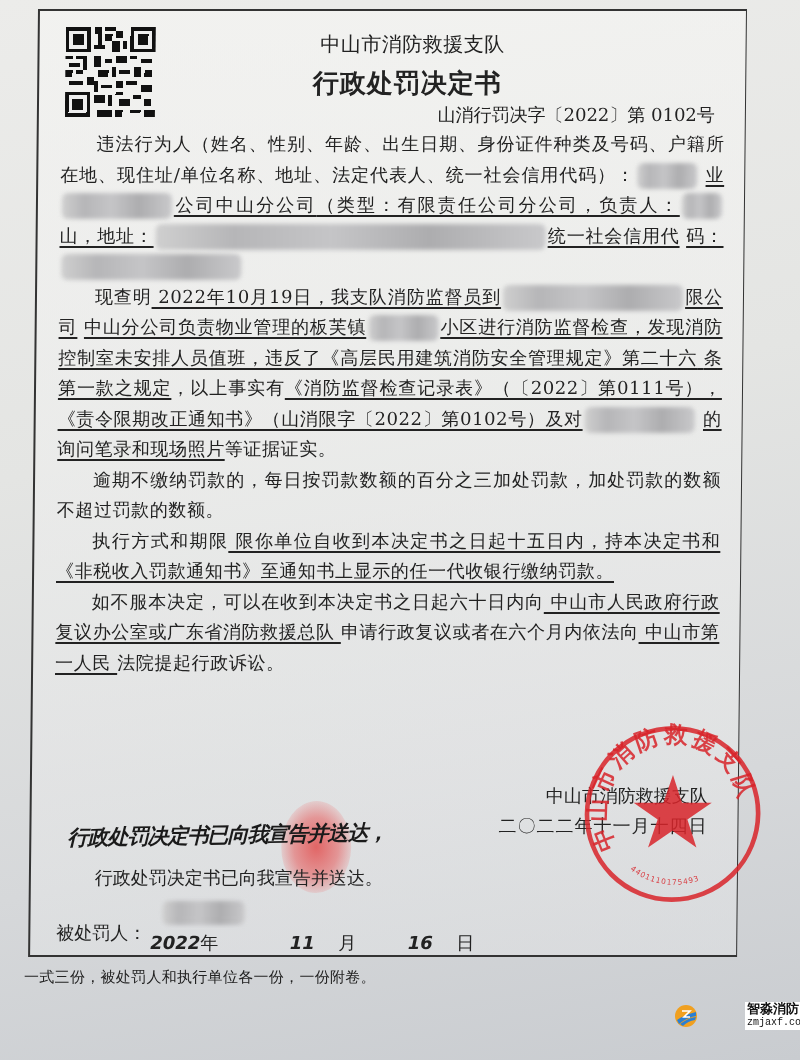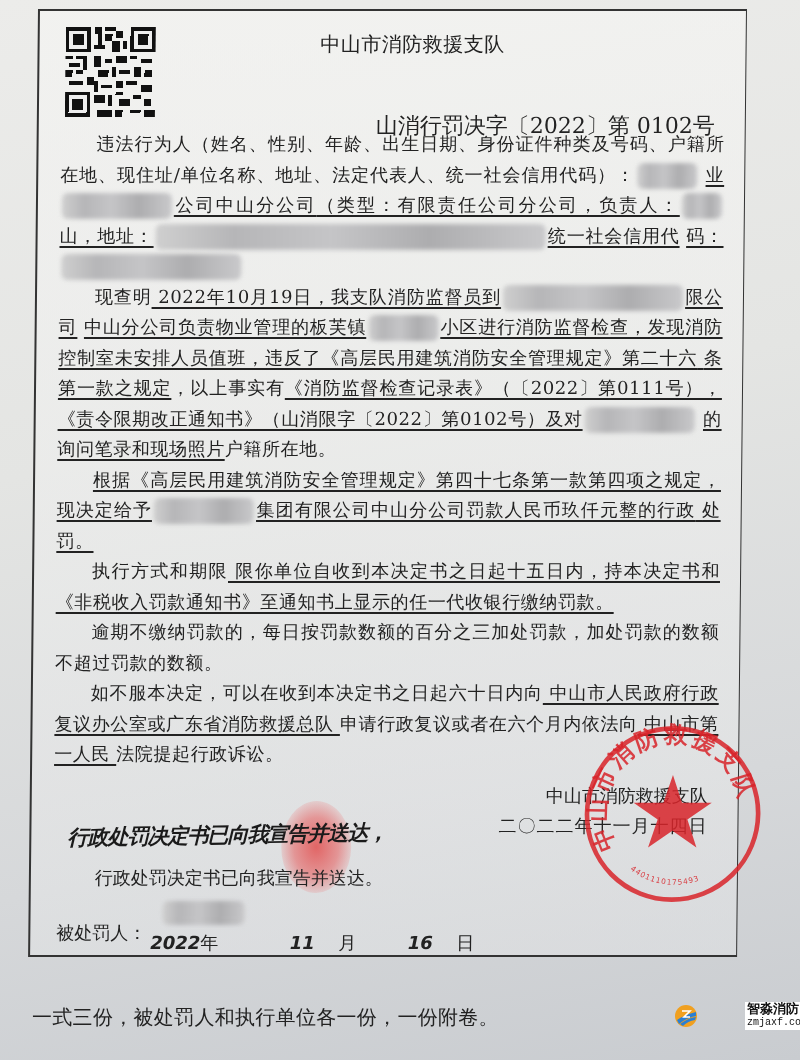--- a/index.html
+++ b/index.html
@@ -21,21 +21,21 @@
   }
   .header-org {
     position: absolute; left: 0; right: 0; top: 20px; text-align: center;
     font-size: 20px; letter-spacing: 0.5px; padding-left: 40px;
   }
   .header-title {
     position: absolute; left: 0; right: 0; top: 55px; text-align: center;
     font-size: 26px; font-weight: bold; letter-spacing: 1px; padding-left: 30px;
   }
   .doc-number {
-    position: absolute; right: 30px; top: 100px; font-size: 22px;
+    position: absolute; right: 30px; top: 92px; font-size: 18px;
   }
   .body {
     position: absolute; left: 22px; right: 20px; top: 118px;
     font-size: 18px; line-height: 30.5px; letter-spacing: 0.6px;
   }
   .body p { margin: 0; text-align: justify; }
   .indent { text-indent: 2em; }
   u { text-decoration: underline; text-decoration-thickness: 1.5px; text-underline-offset: 4px; }
   .redact {
     display: inline-block; vertical-align: middle; height: 26px;
@@ -64,21 +64,21 @@
   }
   .penalized-label {
     position: absolute; left: 26px; top: 910px; font-size: 18px;
   }
   .penalized-redact { position: absolute; left: 130px; top: 890px; width: 82px; height: 24px; }
   .sign-date {
     position: absolute; left: 120px; top: 920px; font-size: 18px;
   }
   .sign-date .hw { font-style: italic; font-family: "DejaVu Sans", sans-serif; font-weight: bold; }
   .footer-note {
-    position: absolute; left: 32px; top: 968px; font-size: 20px; letter-spacing: 0.3px; margin-top: 36px;
+    position: absolute; left: 24px; top: 968px; font-size: 15px; letter-spacing: 0.3px;
   }
   .watermark {
     position: absolute; left: 674px; top: 1002px; display: flex; align-items: center;
   }
   .watermark .logo { width: 24px; height: 24px; margin-right: 2px; }
   .watermark .wm-text { background: #fff; padding: 0 2px; line-height: 14px; margin-left: 45px; }
   .wm-name { font-family: "DejaVu Sans", sans-serif; font-size: 13px; font-weight: bold; color: #111; }
   .wm-url { font-family: Liberation Mono, monospace; font-size: 10px; color: #111; }
 </style>
 </head>
@@ -136,46 +136,42 @@
         <rect x="19" y="19" width="2" height="1"></rect>
         <rect x="22" y="20" width="2" height="2"></rect>
         <rect x="9" y="23" width="4" height="2"></rect>
         <rect x="14" y="23" width="2" height="2"></rect>
         <rect x="18" y="23" width="3" height="1"></rect>
         <rect x="22" y="23" width="3" height="2"></rect>
     </g>
   </svg>
 
   <div class="header-org">中山市消防救援支队</div>
+  <div class="header-title">行政处罚决定书</div>
   <div class="doc-number">山消行罚决字〔2022〕第 0102号</div>
 
   <div class="body">
     <p class="indent">
       <span>违法行为人（姓名、性别、年龄、出生日期、身份证件种类及号码、户籍所在地、现住址/单位名称、地址、法定代表人、统一社会信用代码）：</span><span class="redact" style="width:60px"></span>
       <u><span>业</span></u><span class="redact" style="width:110px"></span><u><span>公司中山分公司</span><span>（类型：有限责任公司分公司，负责人：</span></u><span class="redact" style="width:40px"></span>
       <u><span>山，地址：</span></u><span class="redact" style="width:390px"></span><u><span>统一社会信用代</span></u>
       <u><span>码：</span></u><span class="redact" style="width:180px"></span>
     </p>
     <p class="indent">
       <span>现查明</span><u><span> 2022年10月19日，我支队消防监督员到</span></u><span class="redact" style="width:180px"></span><u><span>限公司</span></u>
       <u><span>中山分公司负责物业管理的板芙镇</span></u><span class="redact" style="width:70px"></span><u><span>小区进行消防监督检查，发现消防</span>
       <span>控制室未安排人员值班，违反了《高层民用建筑消防安全管理规定》第二十六</span>
       <span>条第一款之规定</span></u><span>，以上事实有</span><u><span>《消防监督检查记录表》（〔2022〕第0111号），</span>
       <span>《责令限期改正通知书》（山消限字〔2022〕第0102号）及对</span></u><span class="redact" style="width:110px"></span>
-      <u><span>的询问笔录和现场照片</span></u><span>户籍所在地。</span>
-    </p>
-    <p class="indent">
-      <u><span>根据《高层民用建筑消防安全管理规定》第四十七条第一款第四项之规定，</span>
-      <span>现决定给予</span></u><span class="redact" style="width:100px"></span><u><span>集团有限公司中山分公司罚款人民币玖仟元整的行政</span>
-      <span>处罚。</span></u>
-    </p>
+      <u><span>的询问笔录和现场照片</span></u><span>等证据证实。</span>
+    </p>
+    <p class="indent">逾期不缴纳罚款的，每日按罚款数额的百分之三加处罚款，加处罚款的数额不超过罚款的数额。</p>
     <p class="indent">
       <span>执行方式和期限</span><u><span> 限你单位自收到本决定书之日起十五日内，持本决定书和《非税收入罚款通知书》至通知书上显示的任一代收银行缴纳罚款。</span></u>
     </p>
-    <p class="indent">逾期不缴纳罚款的，每日按罚款数额的百分之三加处罚款，加处罚款的数额不超过罚款的数额。</p>
     <p class="indent">
       <span>如不服本决定，可以在收到本决定书之日起六十日内向</span><u><span> 中山市人民政府行政复议办公室或广东省消防救援总队 </span></u><span>申请行政复议或者在六个月内依法向</span><u><span> 中山市第一人民 </span></u><span>法院提起行政诉讼。</span>
     </p>
   </div>
 
   <div class="issuer">
     <div>中山市消防救援支队</div>
     <div class="date">二〇二二年十一月十四日</div>
   </div>
 

